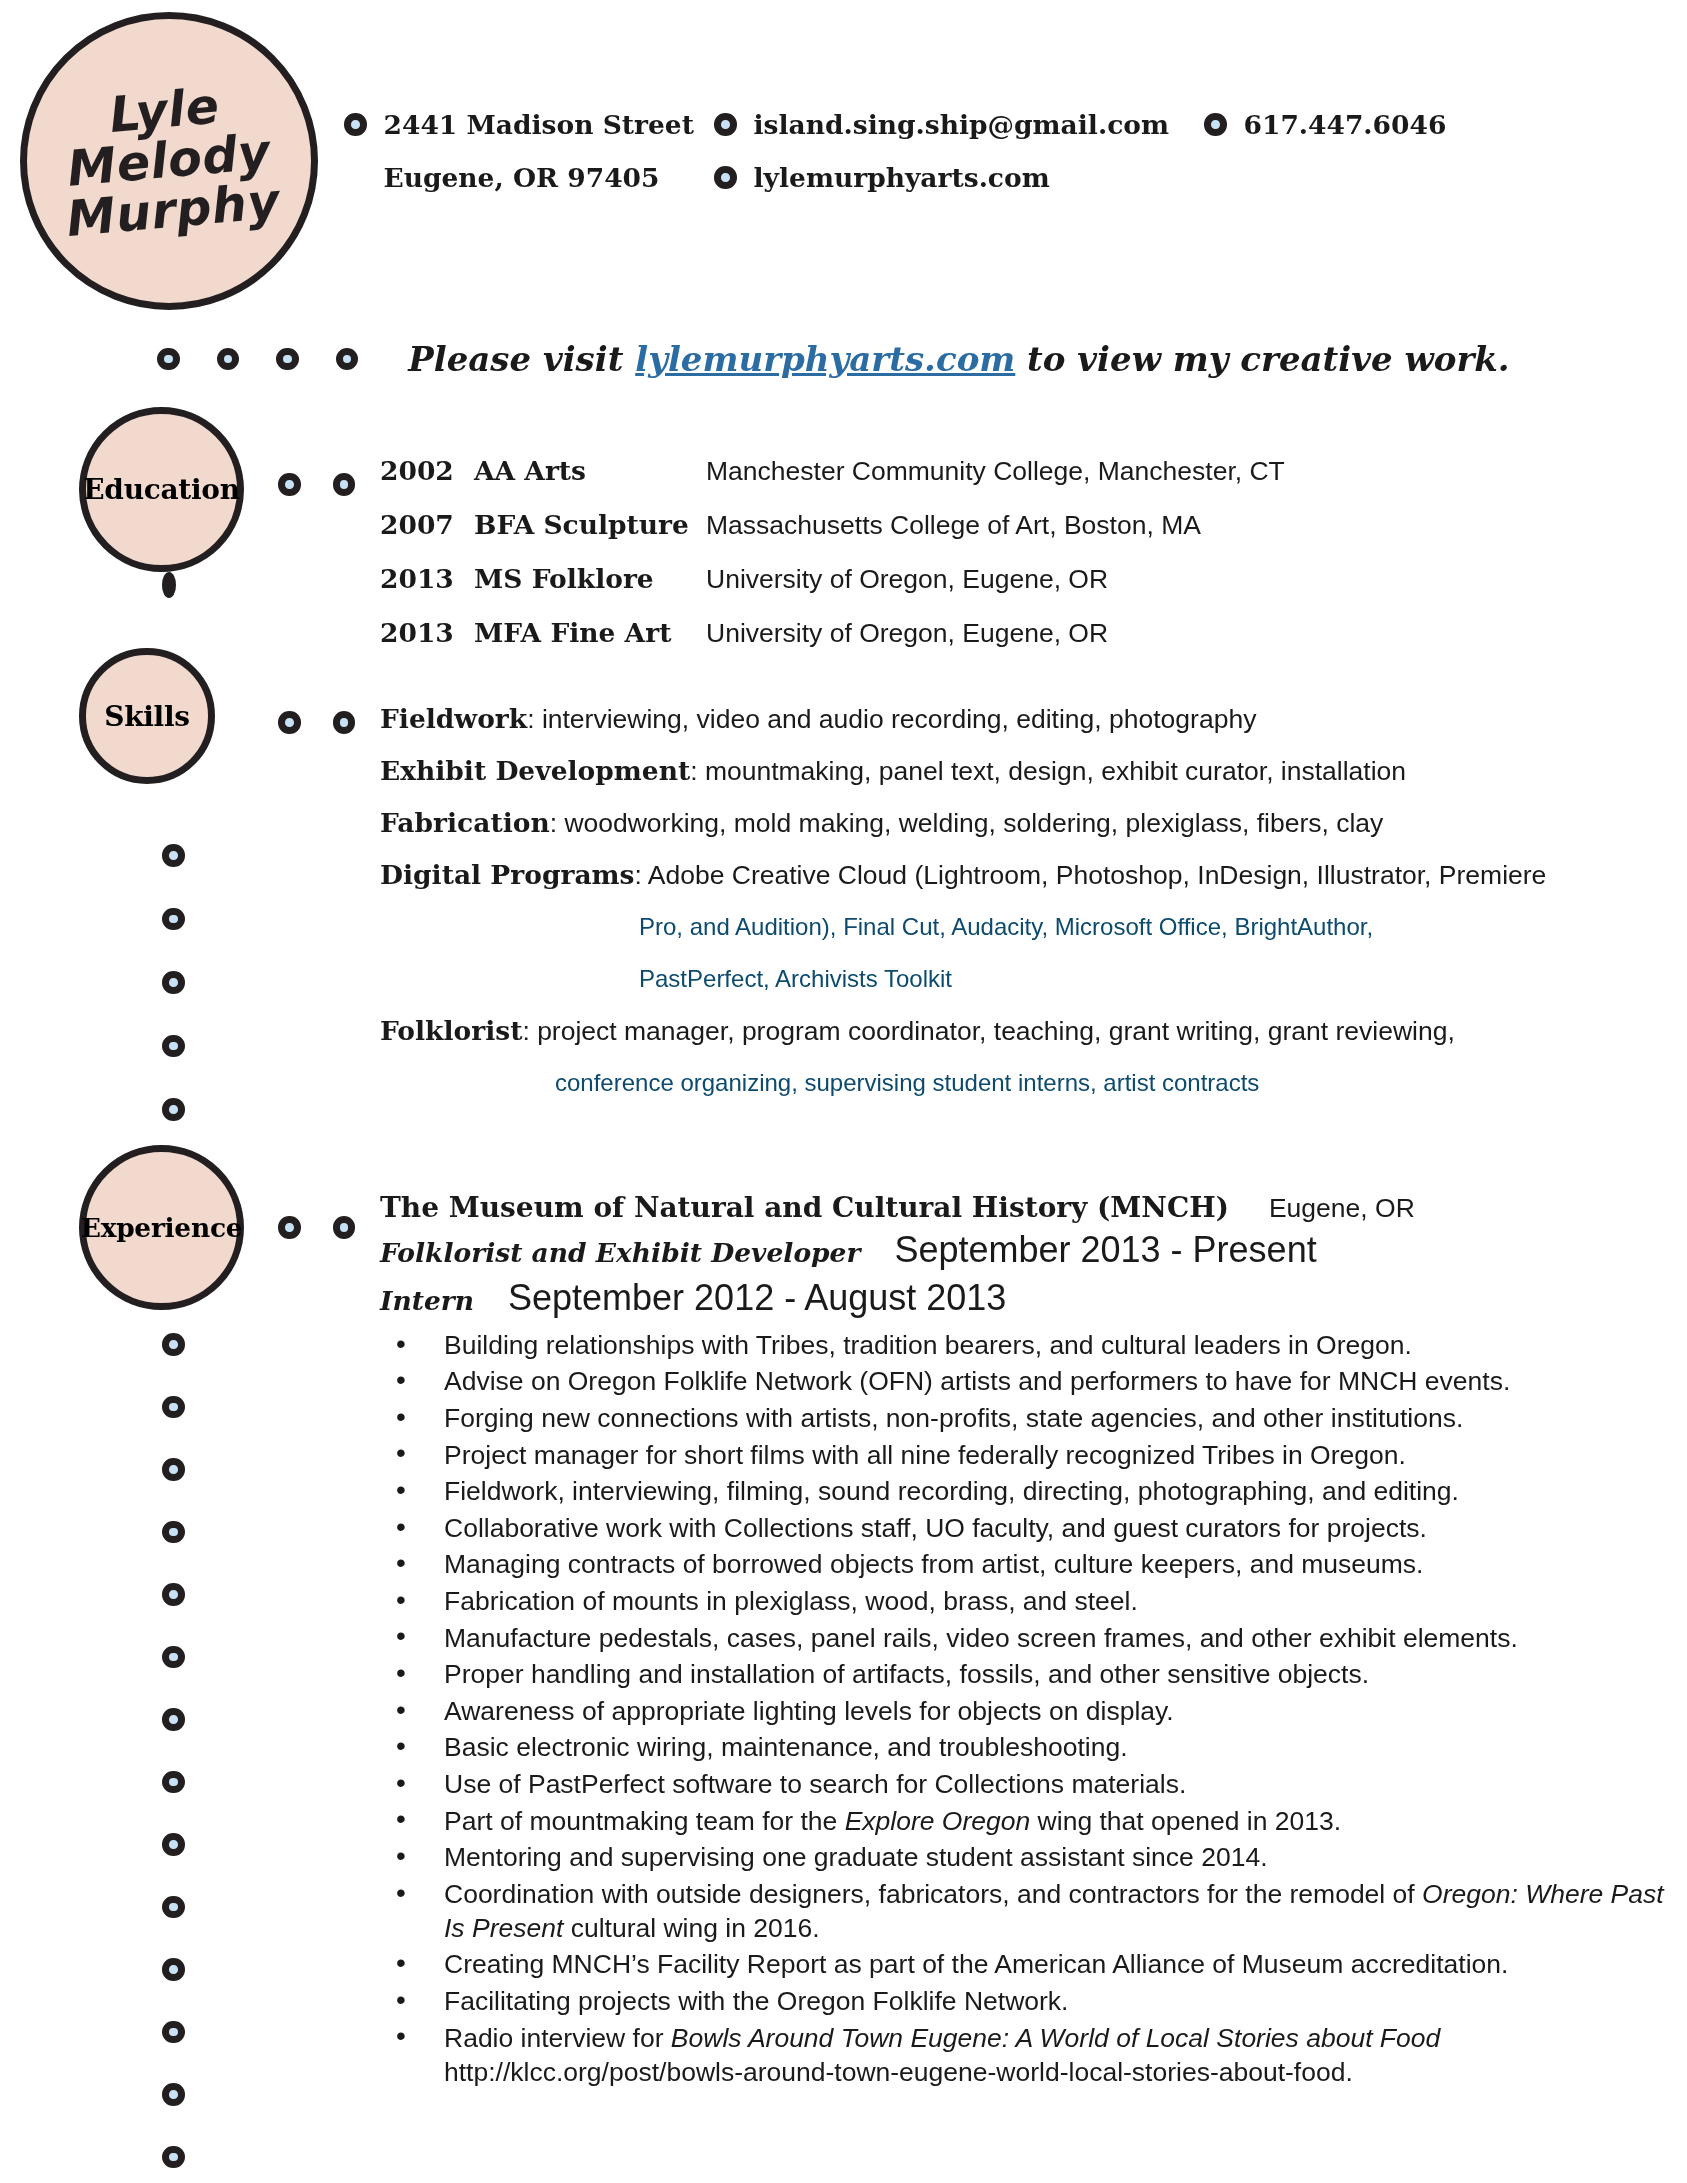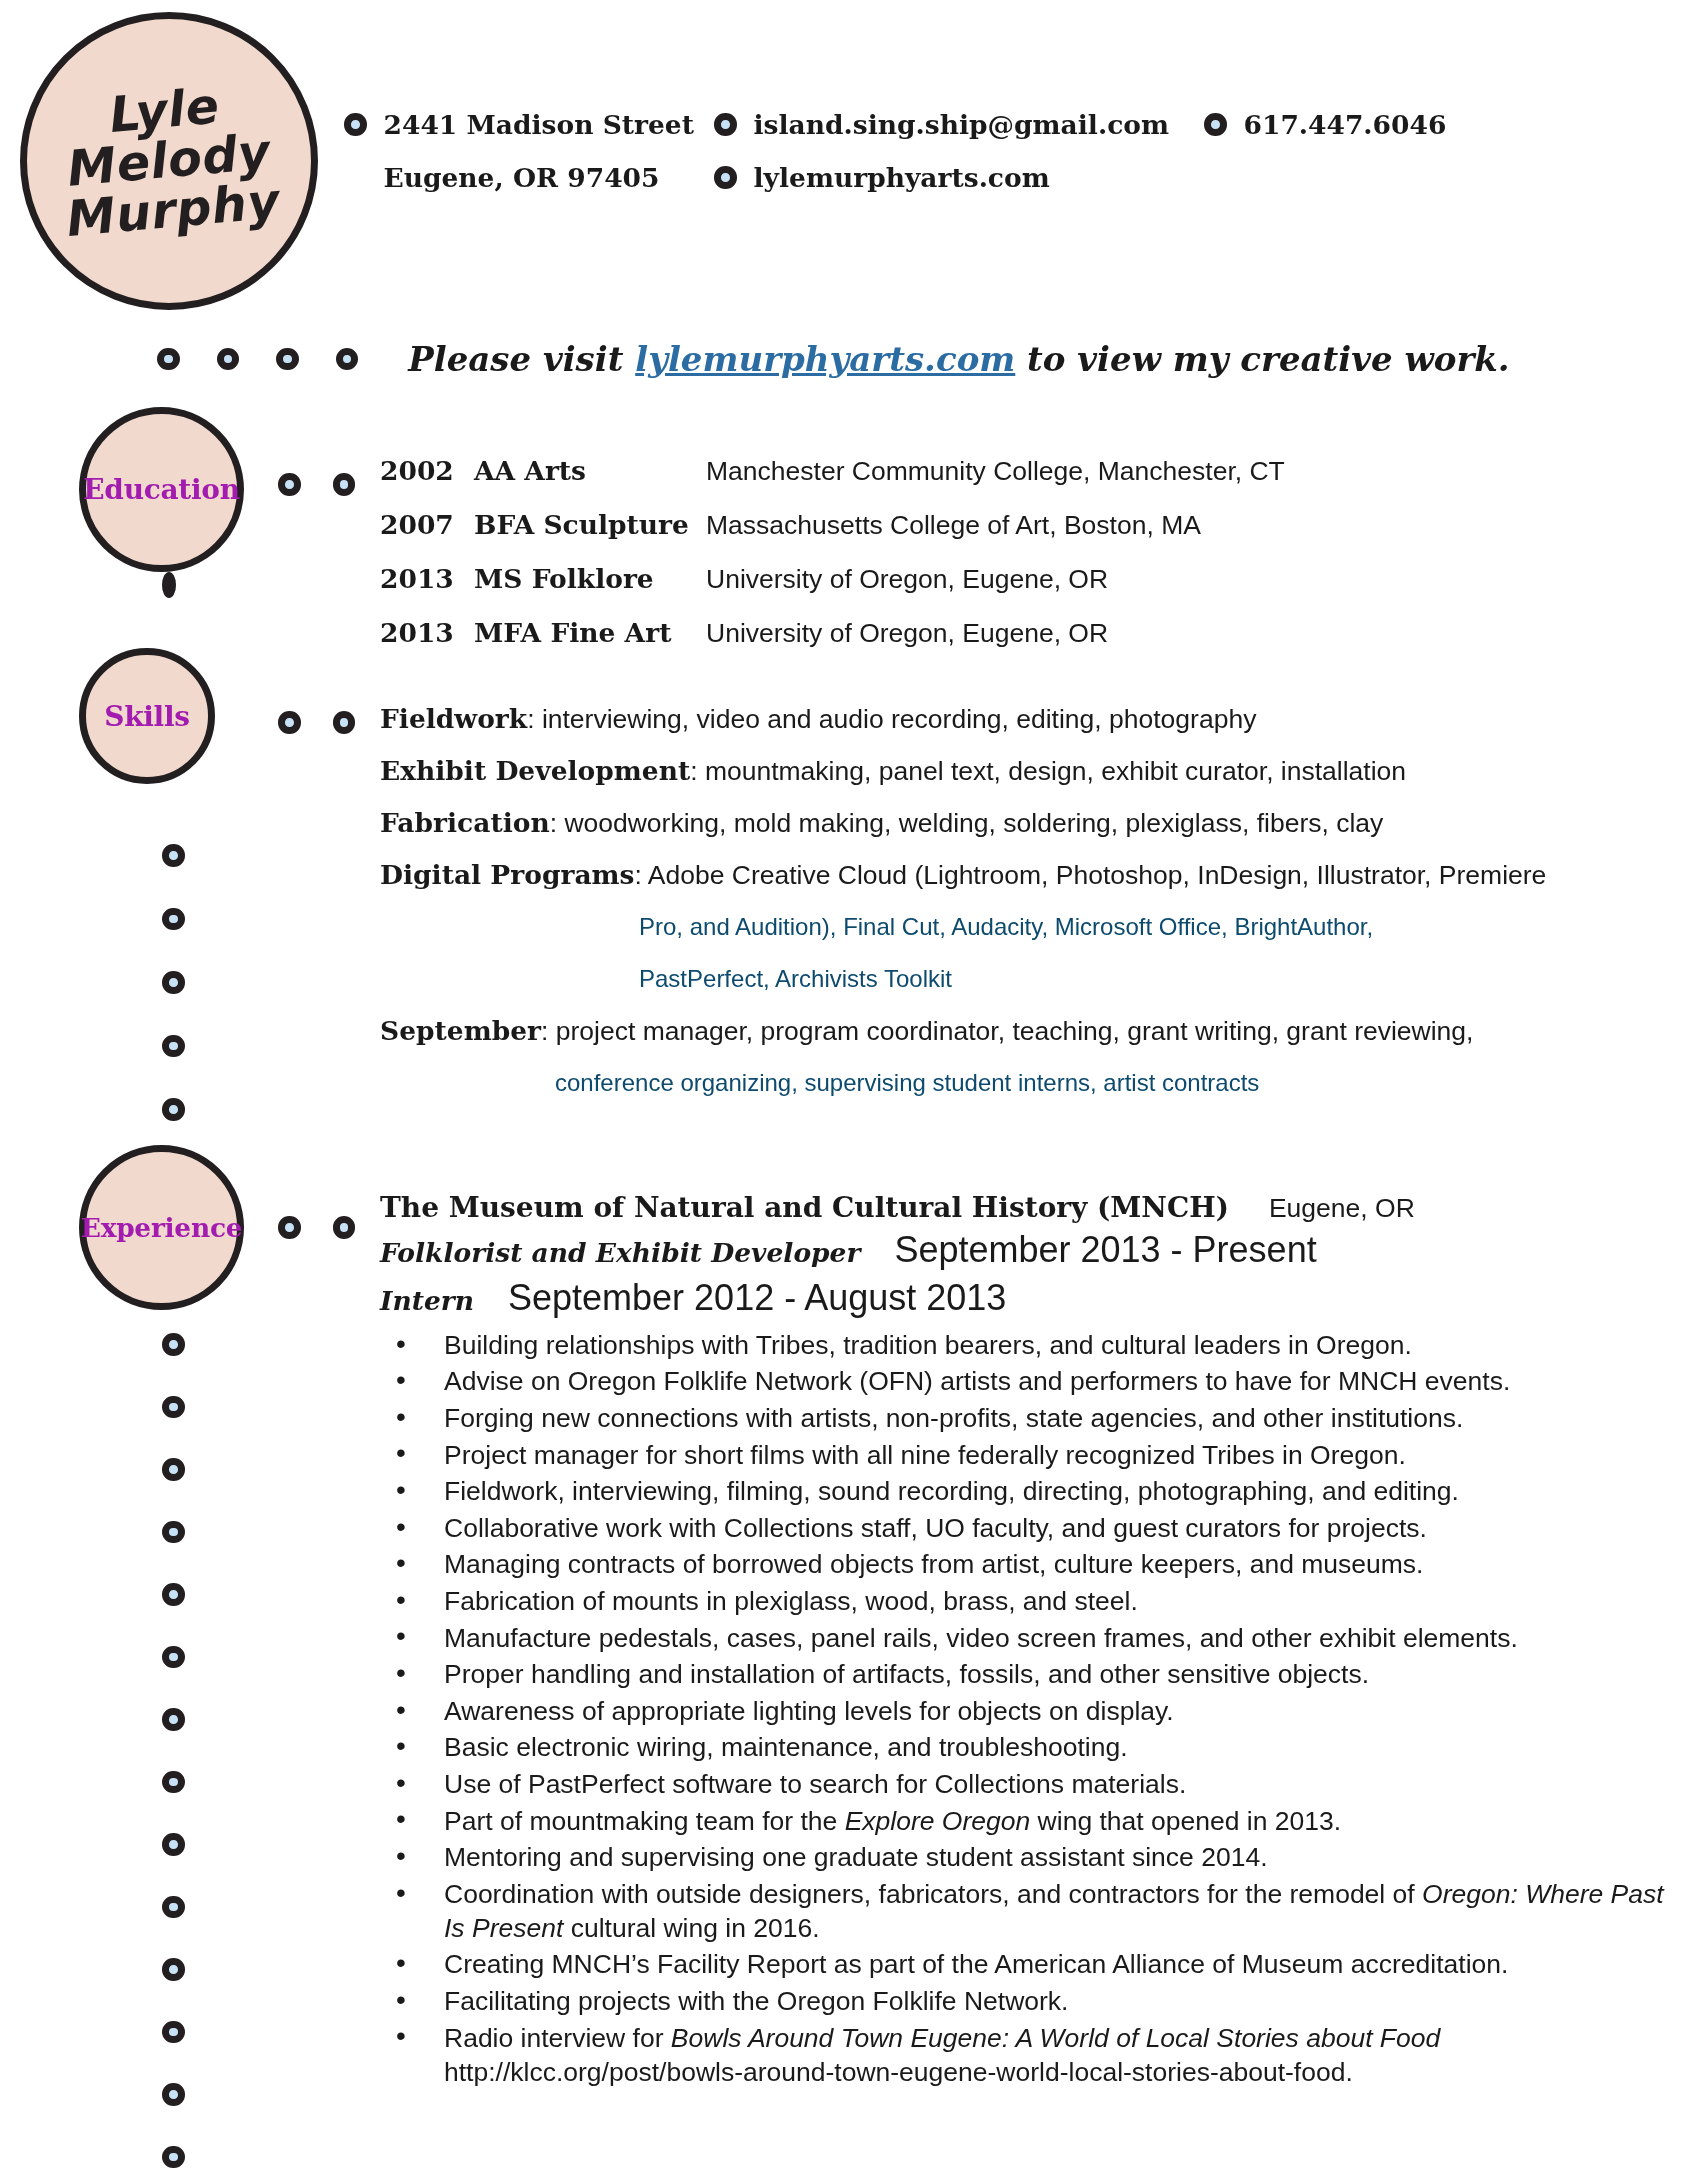--- a/index.html
+++ b/index.html
@@ -34,21 +34,21 @@
     border: 7.3px solid #231f20;
     box-sizing: border-box;
     display: flex;
     align-items: center;
     justify-content: center;
     position: absolute;
   }
   .badge-label {
     font-family: "DejaVu Serif", serif;
     font-weight: bold;
-    color: #a21caf;
+    color: #000000;
     letter-spacing: -0.3px;
   }
 
   
   #name-circle {
     left: 20px;
     top: 12px;
     width: 298px;
     height: 298px;
     flex-direction: column;
@@ -403,21 +403,21 @@
   <div class="dot"></div>
   <div class="dot"></div>
 </div>
 <div id="skills-list">
   <div class="skill-row"><span class="skill-name">Fieldwork</span><span>: interviewing, video and audio recording, editing, photography</span></div>
   <div class="skill-row"><span class="skill-name">Exhibit Development</span><span>: mountmaking, panel text, design, exhibit curator, installation</span></div>
   <div class="skill-row"><span class="skill-name">Fabrication</span><span>: woodworking, mold making, welding, soldering, plexiglass, fibers, clay</span></div>
   <div class="skill-row"><span class="skill-name">Digital Programs</span><span>: Adobe Creative Cloud (Lightroom, Photoshop, InDesign, Illustrator, Premiere</span></div>
   <div class="skill-cont">Pro, and Audition), Final Cut, Audacity, Microsoft Office, BrightAuthor,</div>
   <div class="skill-cont">PastPerfect, Archivists Toolkit</div>
-  <div class="skill-row"><span class="skill-name">September</span><span>: project manager, program coordinator, teaching, grant writing, grant reviewing,</span></div>
+  <div class="skill-row"><span class="skill-name">Folklorist</span><span>: project manager, program coordinator, teaching, grant writing, grant reviewing,</span></div>
   <div class="skill-cont skill-cont-b">conference organizing, supervising student interns, artist contracts</div>
 </div>
 
 <div class="badge" id="exp-badge">
   <span class="badge-label">Experience</span>
 </div>
 <div id="exp-dots">
   <span class="dot"></span>
   <span class="dot"></span>
 </div>

